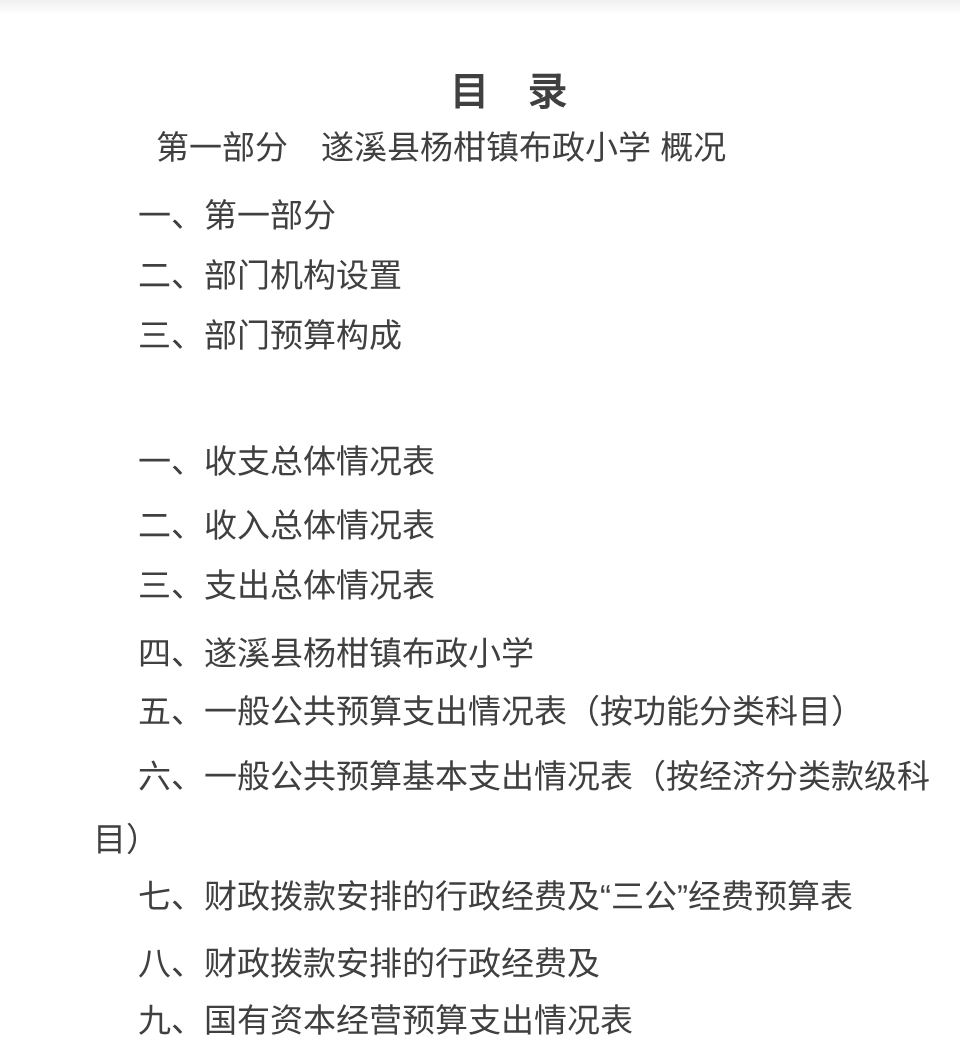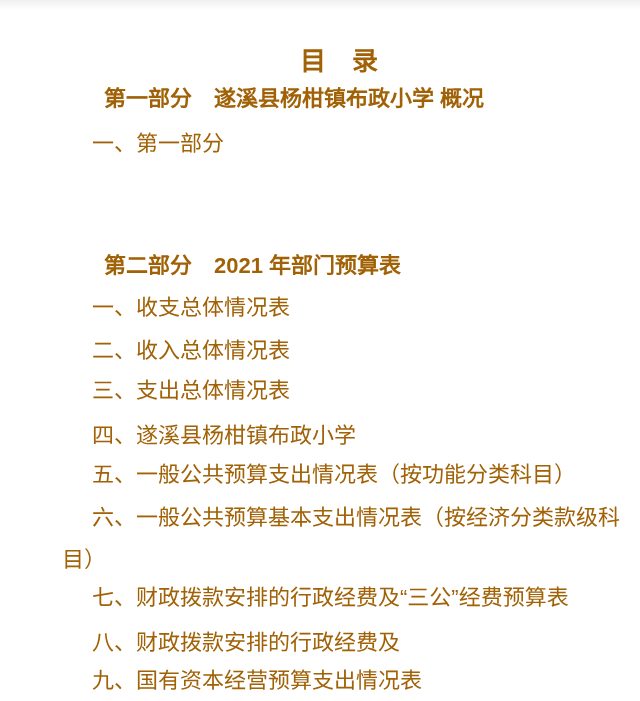--- a/index.html
+++ b/index.html
@@ -7,21 +7,21 @@
     padding: 0;
     background: #ffffff;
   }
   .page {
     position: relative;
     width: 640px;
     height: 701px;
     background: #ffffff;
     overflow: hidden;
     font-family: "Liberation Sans", sans-serif;
-    color: #a16207;
+    color: #404040;
   }
   .top-shade {
     position: absolute;
     top: 0;
     left: 0;
     width: 640px;
     height: 10px;
     background: linear-gradient(to bottom, #f0f0f0 0%, #ffffff 100%);
   }
   .title {
@@ -40,41 +40,42 @@
   }
   .line {
     position: absolute;
     margin: 0;
     font-size: 22px;
     line-height: 42px;
     white-space: pre;
   }
   .heading {
     left: 104px;
-    font-weight: 700;
+    font-weight: 400;
   }
   .item {
     left: 62px;
     text-indent: 30px;
     font-weight: 400;
   }
 </style>
 </head>
 <body>
 
 <div class="page">
   <div class="top-shade"></div>
 
   <h1 class="title">目　录</h1>
 
   <p class="line heading" style="top:78px">第一部分　遂溪县杨柑镇布政小学 概况</p>
 
   <p class="line item" style="top:123px">一、第一部分</p>
+  <p class="line item" style="top:163px">二、部门机构设置</p>
+  <p class="line item" style="top:203px">三、部门预算构成</p>
 
-  <p class="line heading" style="top:245px">第二部分　2021 年部门预算表</p>
 
   <p class="line item" style="top:287px">一、收支总体情况表</p>
   <p class="line item" style="top:330px">二、收入总体情况表</p>
   <p class="line item" style="top:370px">三、支出总体情况表</p>
   <p class="line item" style="top:415px">四、遂溪县杨柑镇布政小学</p>
   <p class="line item" style="top:454px">五、一般公共预算支出情况表（按功能分类科目）</p>
   <p class="line item" style="top:577px">七、财政拨款安排的行政经费及“三公”经费预算表</p>
   <p class="line item" style="top:497px">六、一般公共预算基本支出情况表（按经济分类款级科
 目）</p>
   <p class="line item" style="top:622px">八、财政拨款安排的行政经费及</p>

